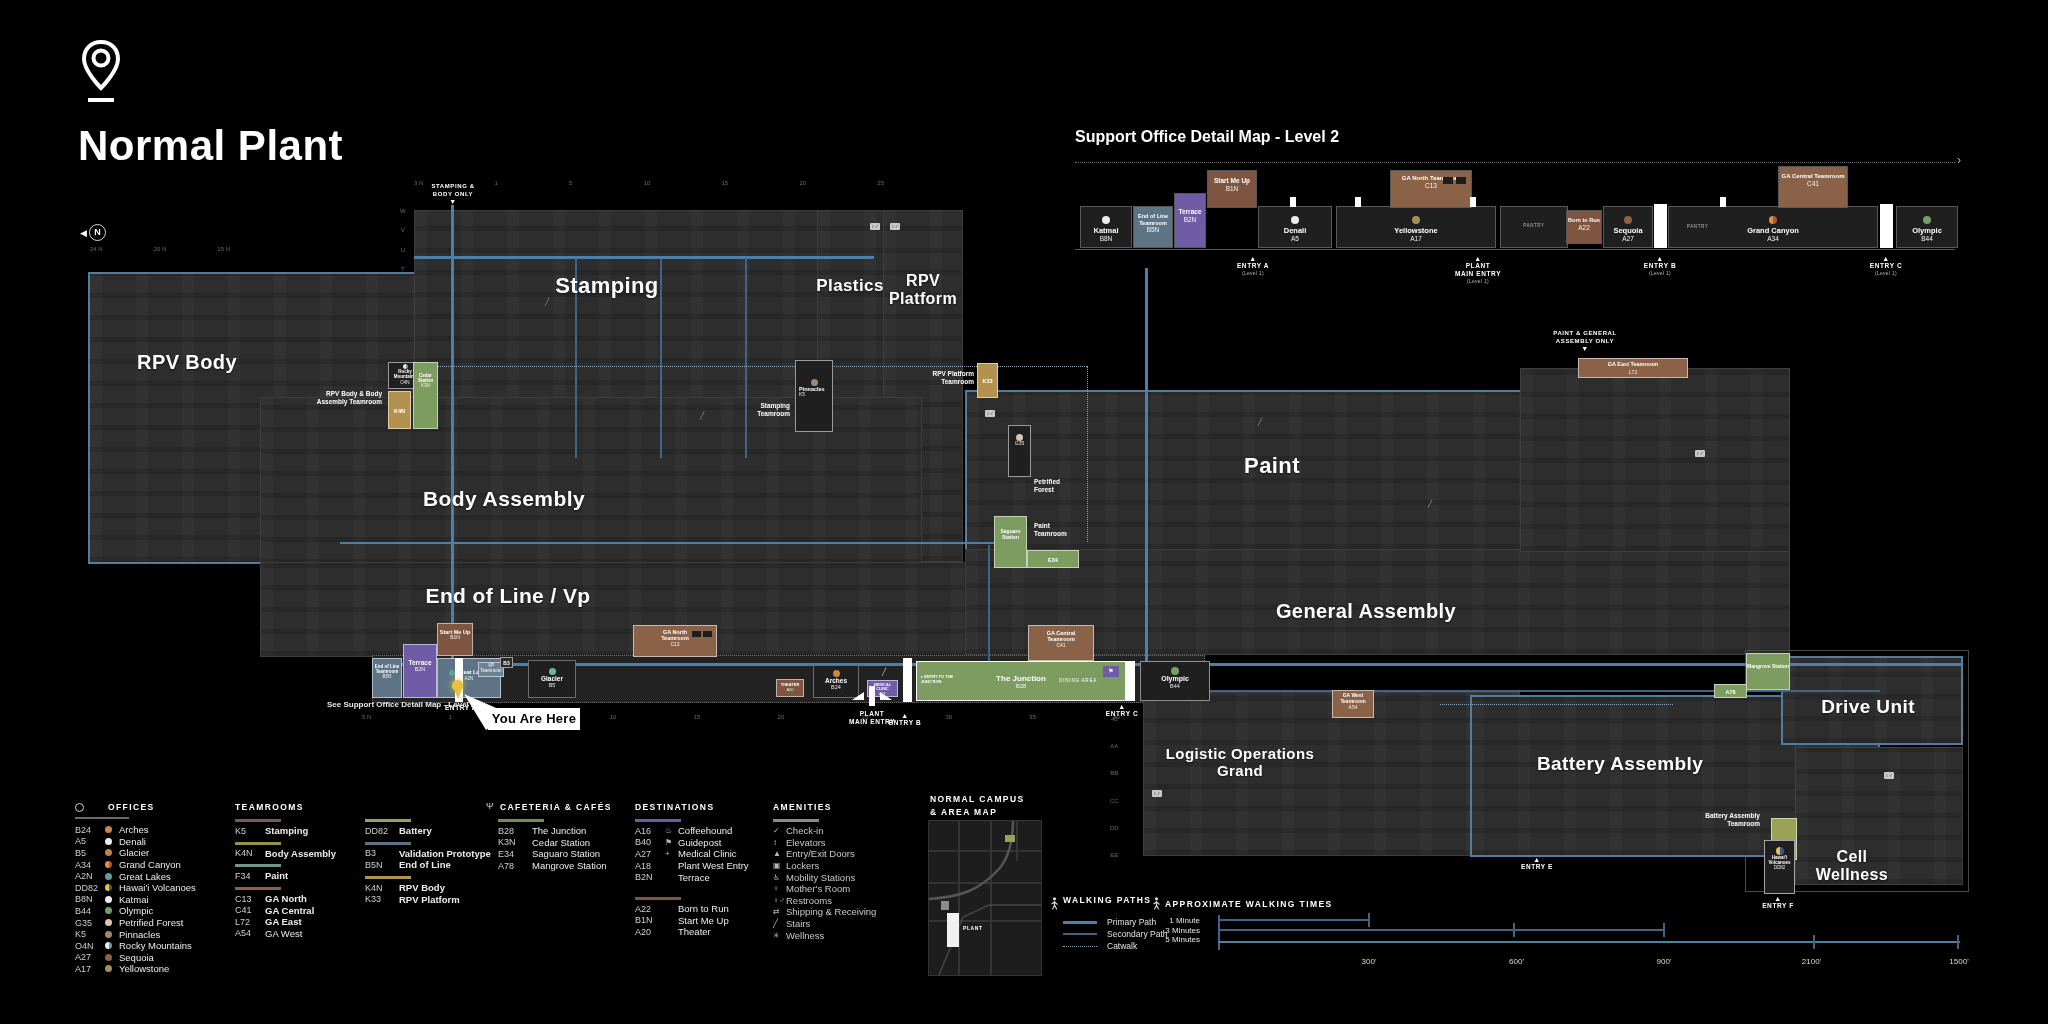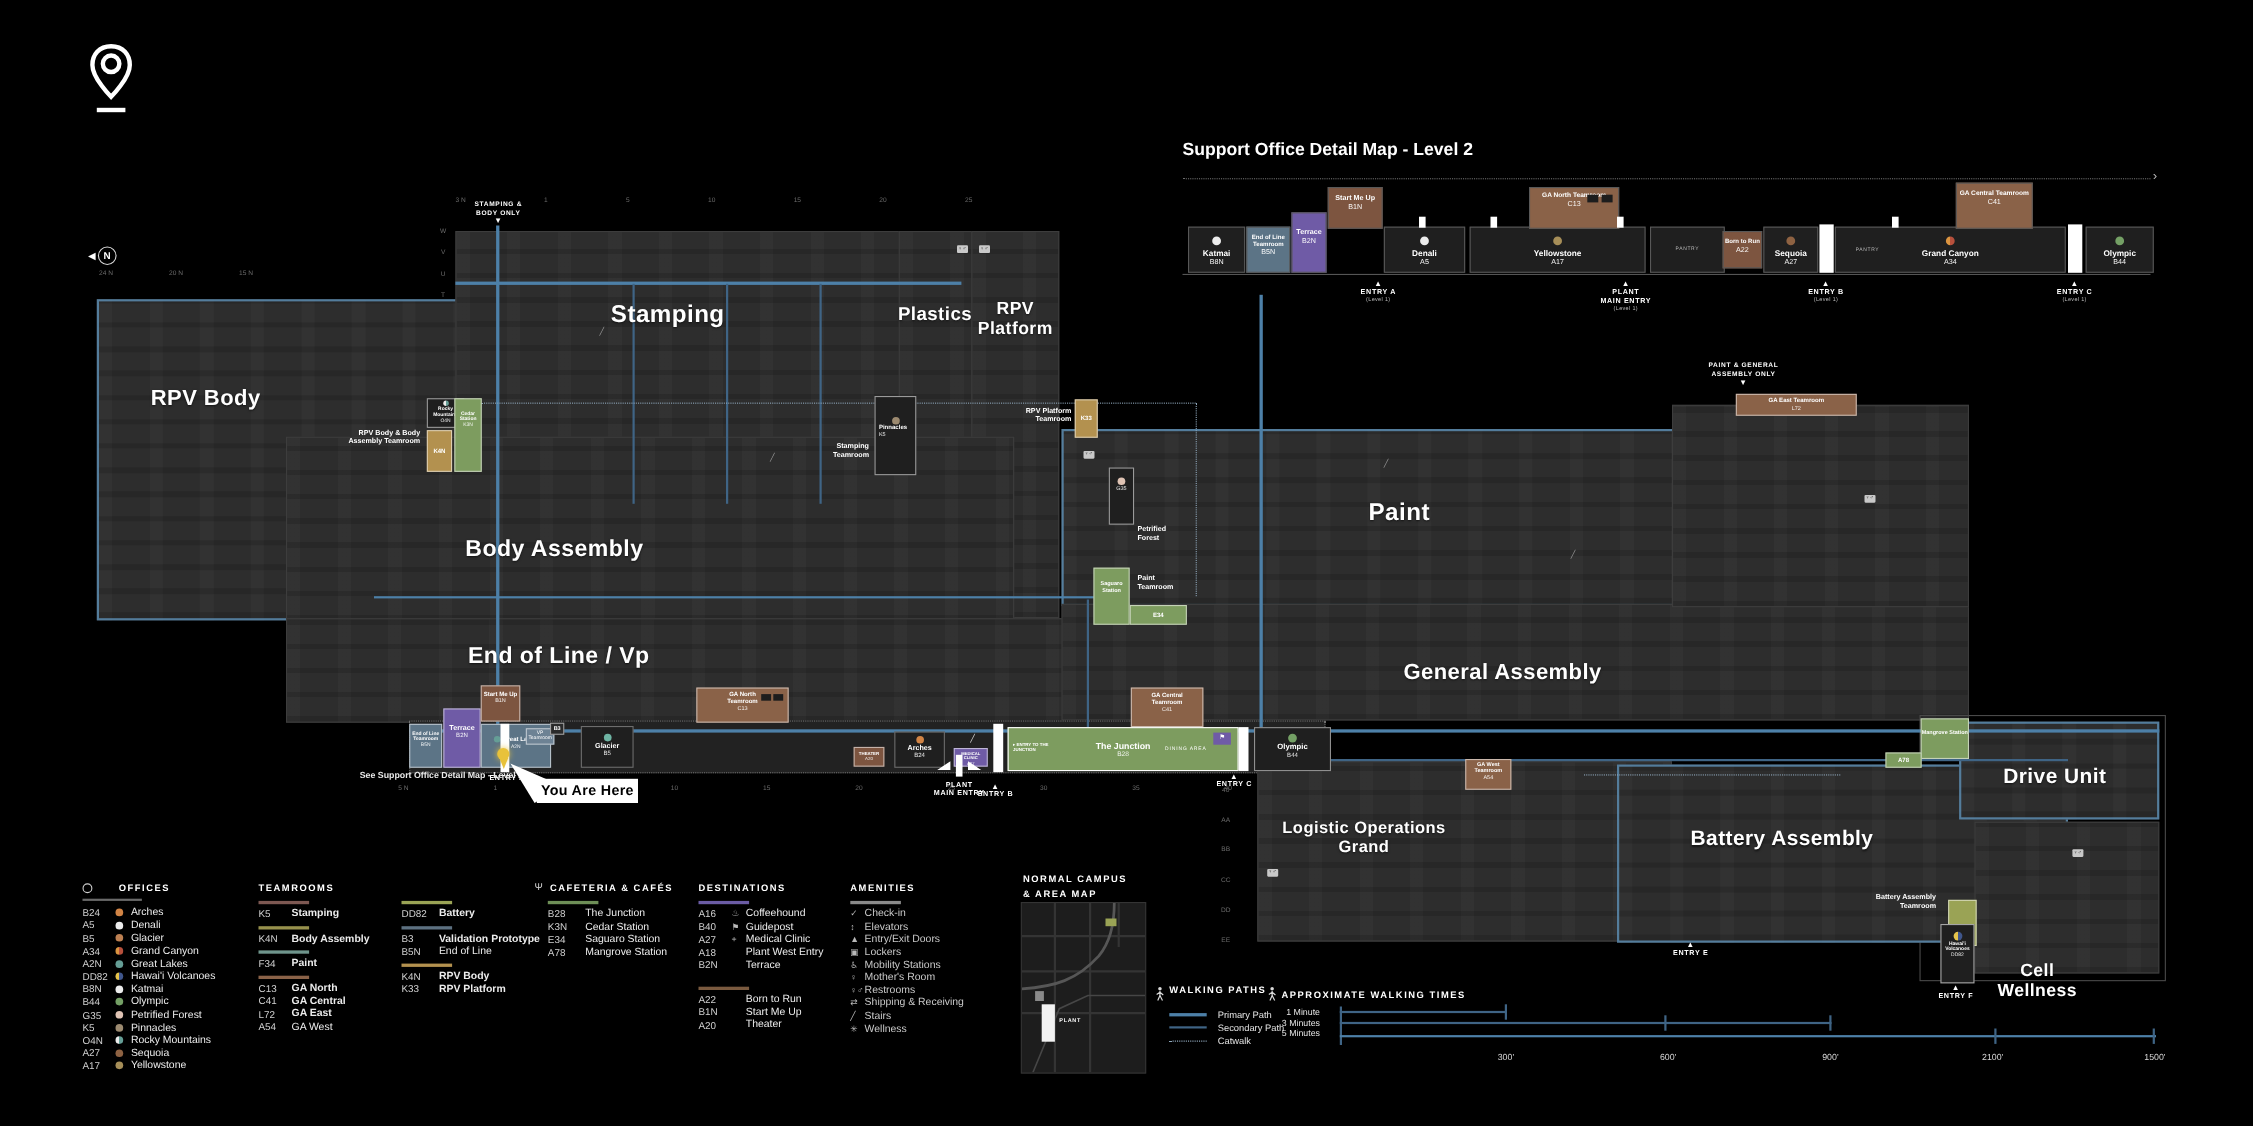--- a/index.html
+++ b/index.html
@@ -63,20 +63,21 @@
 </head>
 <body>
 
 <div id="stage">
 
   <svg class="abs" style="left:79px;top:38px" width="44" height="76" viewBox="0 0 44 76">
     <path d="M22 4 C11 4 5 12 5 21 c0 12 17 29 17 29 s17 -17 17 -29 C39 12 33 4 22 4 z" fill="none" stroke="#fff" stroke-width="4"></path>
     <circle cx="22" cy="20" r="7.5" fill="none" stroke="#fff" stroke-width="4"></circle>
     <rect x="9" y="60" width="26" height="4" fill="#fff"></rect>
   </svg>
+  <div class="abs" style="left:78px;top:122px;font-size:42px;font-weight:bold;letter-spacing:.5px;">Normal Plant</div>
 
   <div class="abs" style="left:1075px;top:128px;font-size:16px;font-weight:bold;">Support Office Detail Map - Level 2</div>
   <div class="abs" style="left:1075px;top:162px;width:880px;border-top:1px dotted #6d6d6d;"></div>
   <div class="abs" style="left:1957px;top:153px;color:#bbb;font-size:12px;">›</div>
   <div class="abs" style="left:1075px;top:249px;width:880px;border-top:1px solid #555;"></div>
 
   <div class="dm-room" style="left:1080px;top:206px;width:52px;height:42px;">
     <span class="dot" style="width:8px;height:8px;background:#ececec;margin-top:5px;"></span>
     <span class="nm">Katmai</span><span class="cd">B8N</span>
   </div>
@@ -244,21 +245,21 @@
   </div>
   <div class="lbl" style="left:504px;top:499px;font-size:21px;">Body Assembly</div>
   <div class="lbl" style="left:508px;top:596px;font-size:21px;">End of Line / Vp</div>
   <div class="lbl" style="left:1272px;top:466px;font-size:22px;">Paint</div>
   <div class="lbl" style="left:1366px;top:611px;font-size:20px;">General Assembly</div>
   <div class="lbl" style="left:1240px;top:762px;font-size:15px;">
     <span>Logistic Operations</span><br><span>Grand</span>
   </div>
   <div class="lbl" style="left:1620px;top:764px;font-size:19px;">Battery Assembly</div>
   <div class="lbl" style="left:1868px;top:707px;font-size:19px;">Drive Unit</div>
-  <div class="lbl" style="left:1852px;top:892px;font-size:16px;">
+  <div class="lbl" style="left:1852px;top:866px;font-size:16px;">
     <span>Cell</span><br><span>Wellness</span>
   </div>
 
   <div class="entry" style="left:453px;top:183px;font-size:6px;">
     <span>STAMPING &amp;</span><br><span>BODY ONLY</span>
     <span class="tri">▼</span>
   </div>
   <div class="entry" style="left:1585px;top:330px;font-size:6px;">
     <span>PAINT &amp; GENERAL</span><br><span>ASSEMBLY ONLY</span>
     <span class="tri">▼</span>
@@ -574,21 +575,21 @@
       </div>
     <div class="bar" style="background:#5d7181;"></div>
     <div>
 
     <div class="leg-row">
           <span class="code" style="width:34px">B3</span>
           <span style="font-weight:bold">Validation Prototype</span>
         </div>
         <div class="leg-row">
           <span class="code" style="width:34px">B5N</span>
-          <span style="font-weight:normal">End of Line</span>
+          <span style="font-weight:bold">End of Line</span>
         </div>
       </div>
     <div class="bar" style="background:#b3914f;"></div>
     <div>
 
     <div class="leg-row">
           <span class="code" style="width:34px">K4N</span>
           <span style="font-weight:bold">RPV Body</span>
         </div>
         <div class="leg-row">

